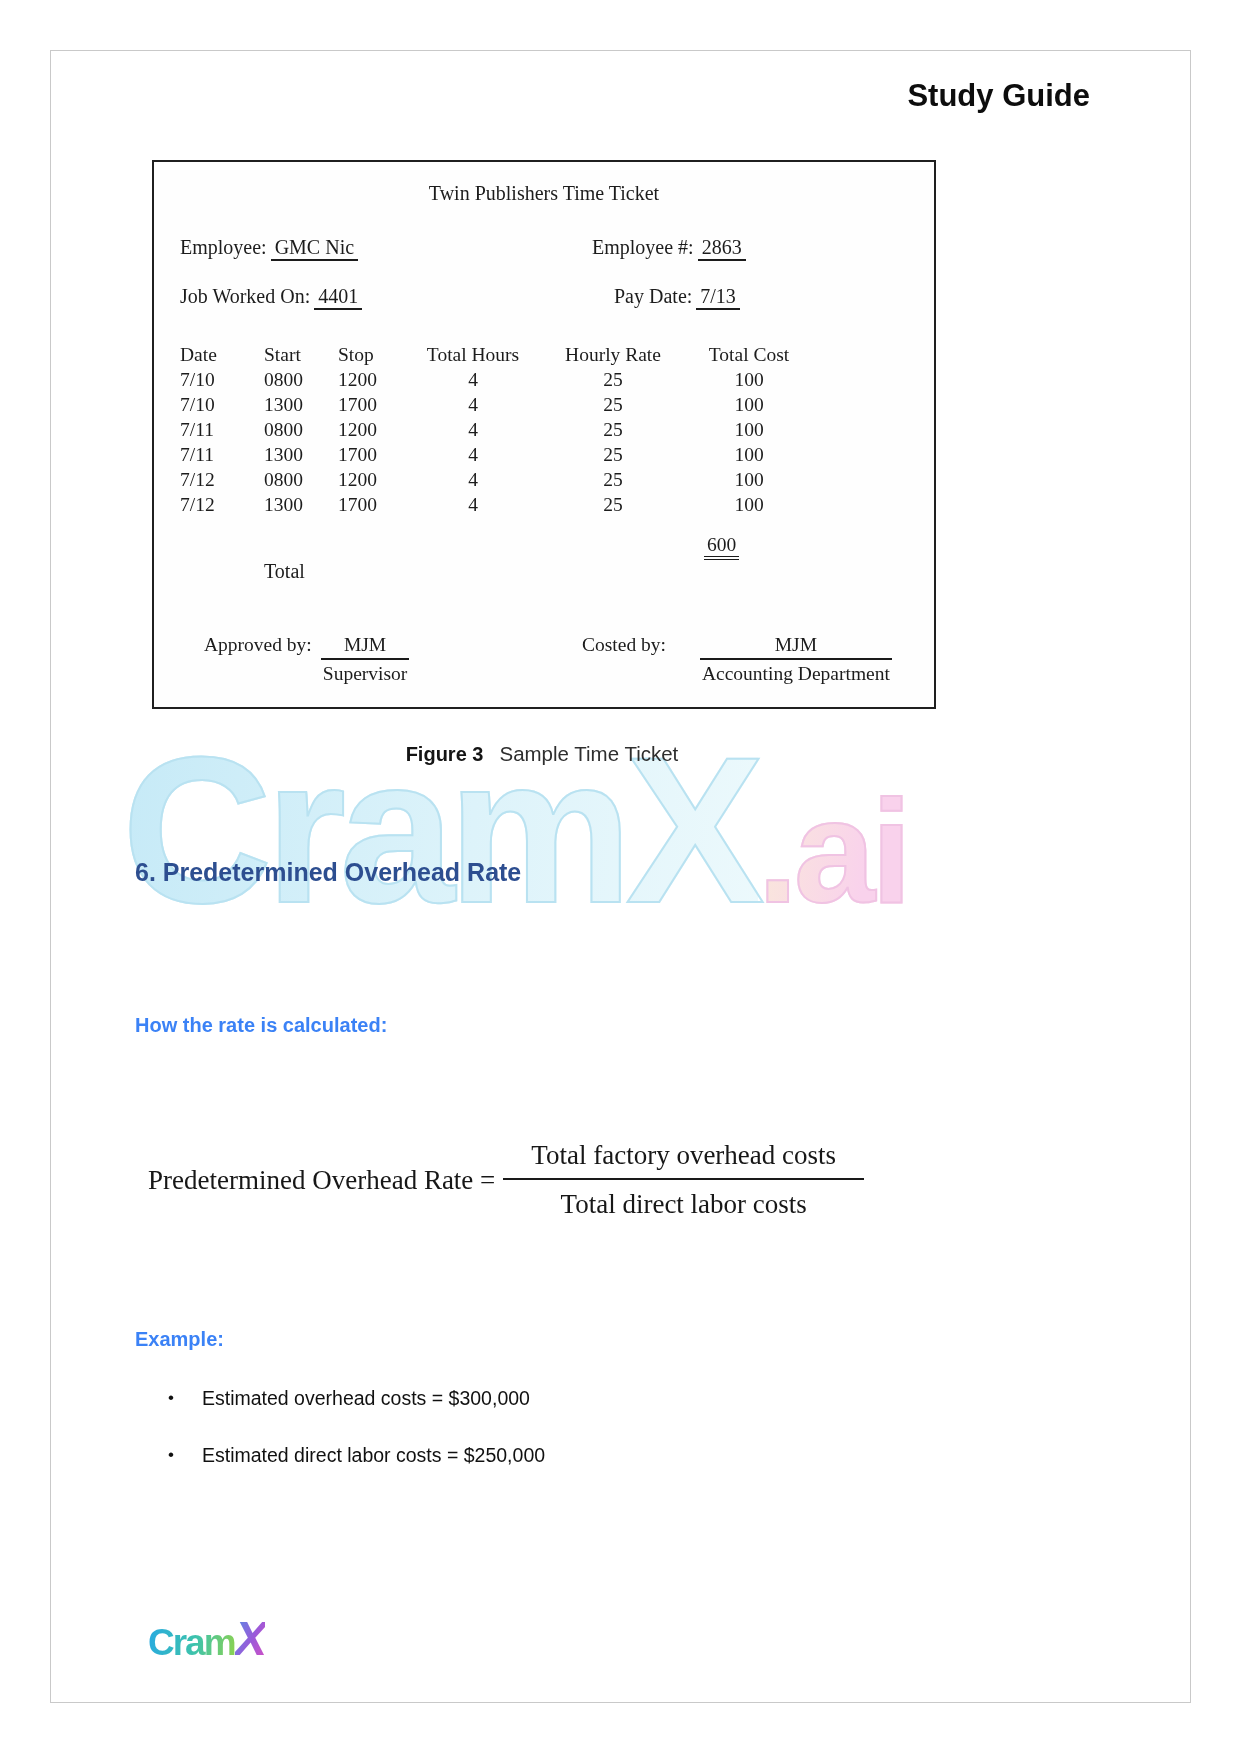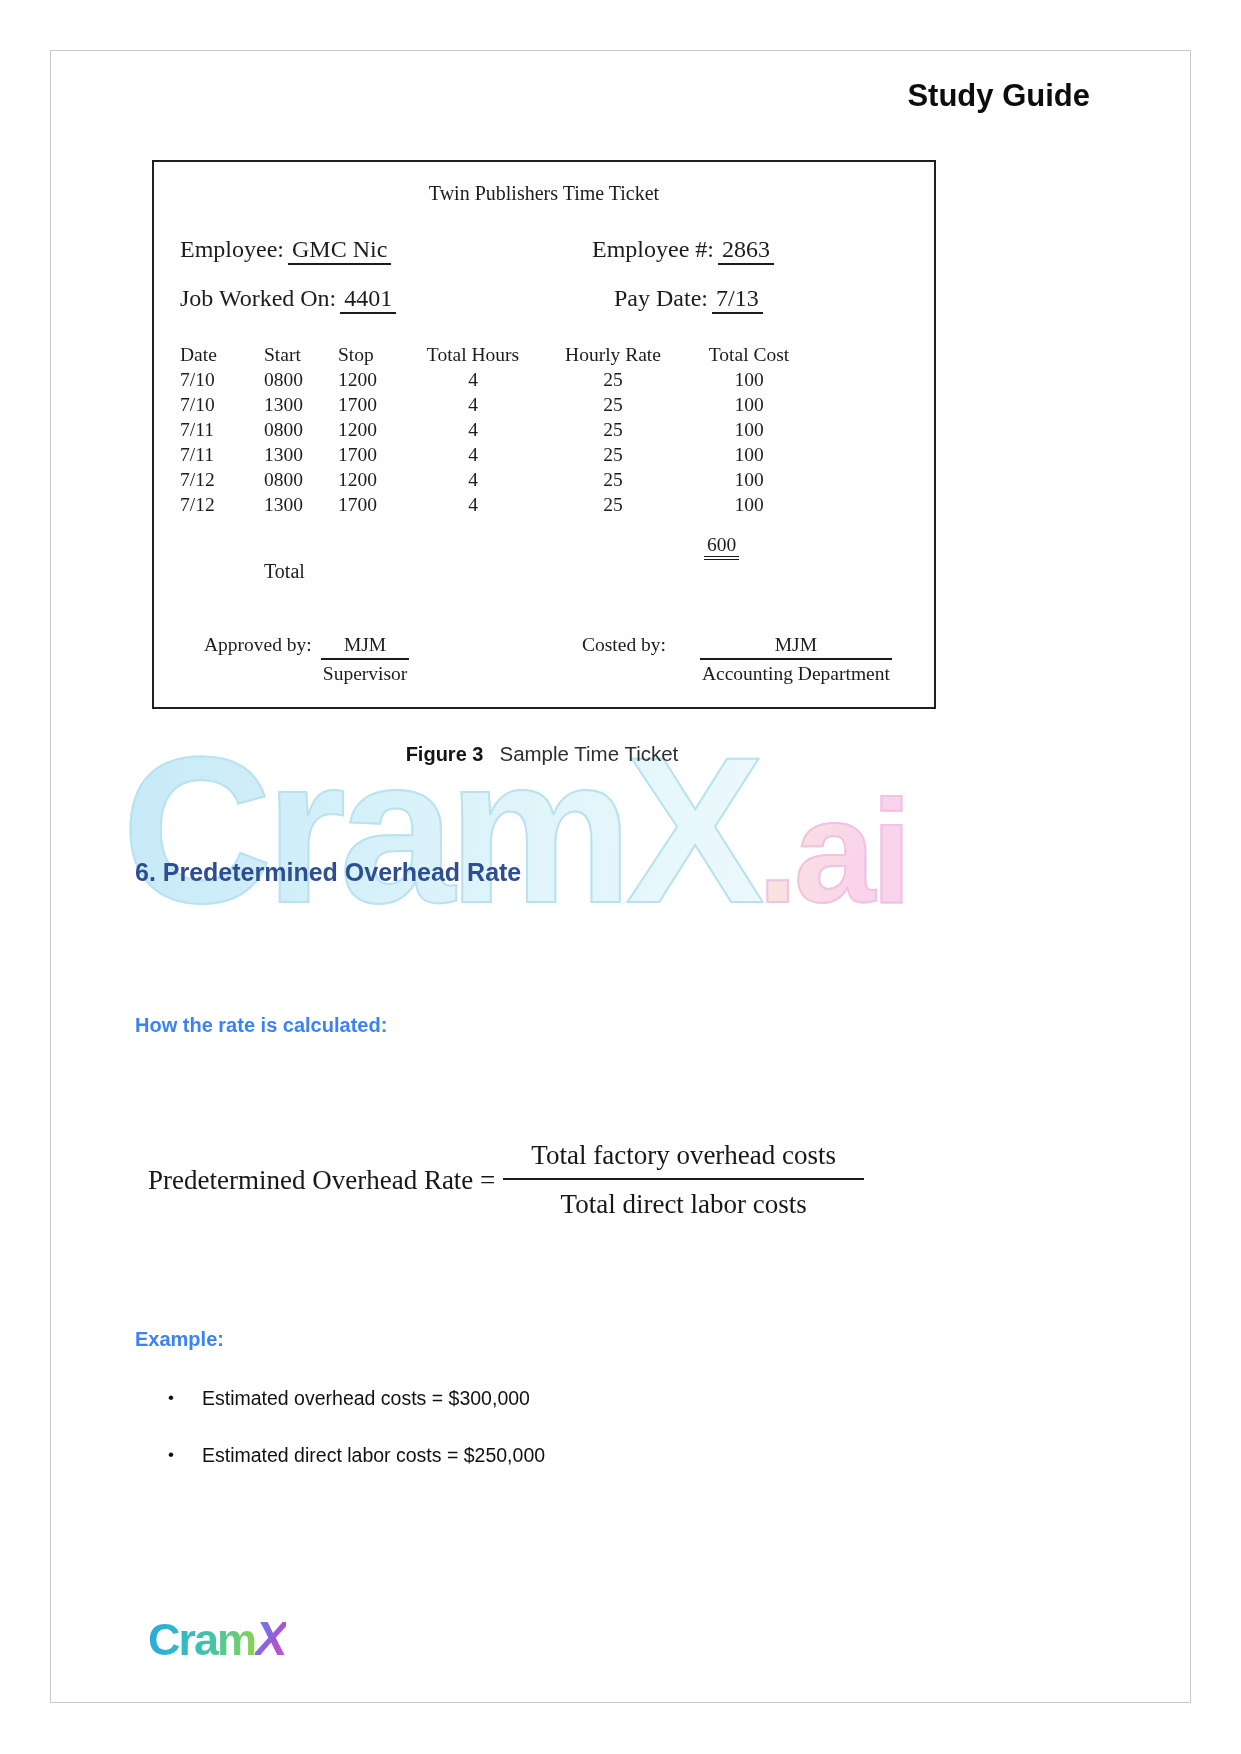--- a/index.html
+++ b/index.html
@@ -33,21 +33,21 @@
     -webkit-background-clip:text; background-clip:text; -webkit-text-fill-color:transparent;
     -webkit-text-stroke:2px #f0c3e3;
   }
   
   .ticket {
     position:absolute; left:152px; top:160px; width:780px; height:545px; z-index:1;
     border:2px solid #1f1f1f; background:#fefefe;
     font-family:"Liberation Serif","DejaVu Serif",serif; color:#1c1c1c;
   }
   .ticket-title { position:absolute; top:20px; left:0; width:100%; text-align:center; font-size:20px; }
-  .tk-field { position:absolute; font-size:24px; white-space:nowrap; }
+  .tk-field { position:absolute; font-size:20px; white-space:nowrap; }
   .tk-emp  { left:26px;  top:74px; }
   .tk-empno{ left:438px; top:74px; }
   .tk-job  { left:26px;  top:123px; }
   .tk-pay  { left:460px; top:123px;font-family:Liberation Serif, serif; }
   .uline { border-bottom:2px solid #1c1c1c; padding:0 4px 1px; margin-left:4px; }
   .tk-table {
     position:absolute; left:26px; top:182px;
     display:grid; grid-template-columns:84px 74px 86px 138px 142px 90px;
     grid-auto-rows:25px; font-size:19.5px;
   }
@@ -94,21 +94,21 @@
   .frac-num { padding:0 28px 7px; border-bottom:2px solid #1a1a1a; white-space:nowrap; }
   .frac-den { padding:9px 28px 0; white-space:nowrap; }
   
   .bullets { position:absolute; left:168px; top:1386px; z-index:1; font-size:19.5px; color:#111; }
   .bullet-item { display:flex; height:57px; align-items:flex-start; }
   .bullet-dot { width:34px; font-size:17px; line-height:24px; }
   .bullet-text { line-height:24px; }
   
   .logo { position:absolute; left:148px; top:1610px; z-index:1; font-weight:800; letter-spacing:-2px; white-space:nowrap; }
   .logo-cram {
-    font-size:45px; color:#2fb3d9;
+    font-size:37px; color:#2fb3d9;
     background:linear-gradient(100deg,#27a9e2 0%,#3ec3ab 55%,#8ed24e 100%);
     -webkit-background-clip:text; background-clip:text; -webkit-text-fill-color:transparent;
   }
   .logo-x {
     font-size:49px; color:#9a5ad9; font-style:italic;
     background:linear-gradient(115deg,#4f94e6 0%,#9a5ad9 55%,#d84fc2 100%);
     -webkit-background-clip:text; background-clip:text; -webkit-text-fill-color:transparent;
   }
 </style>
 </head>

